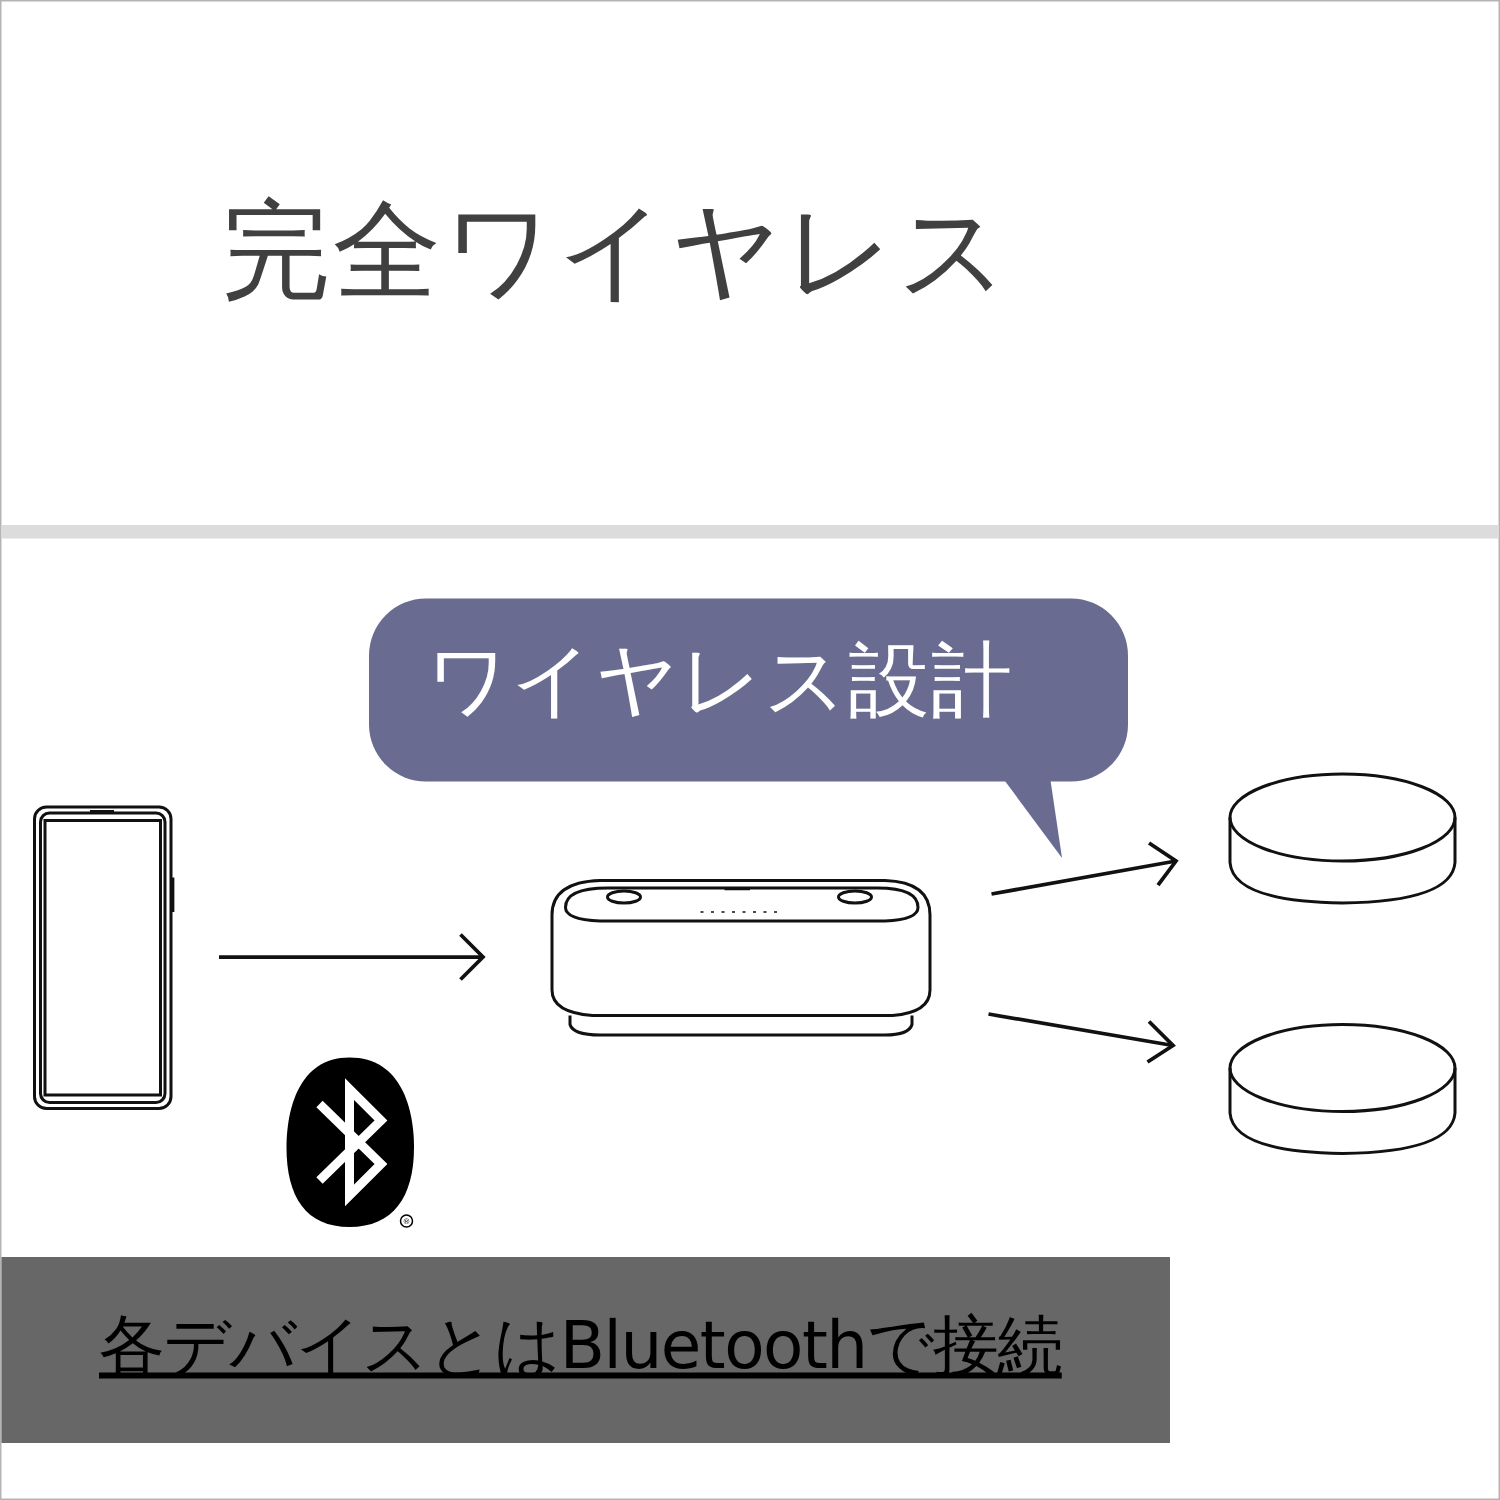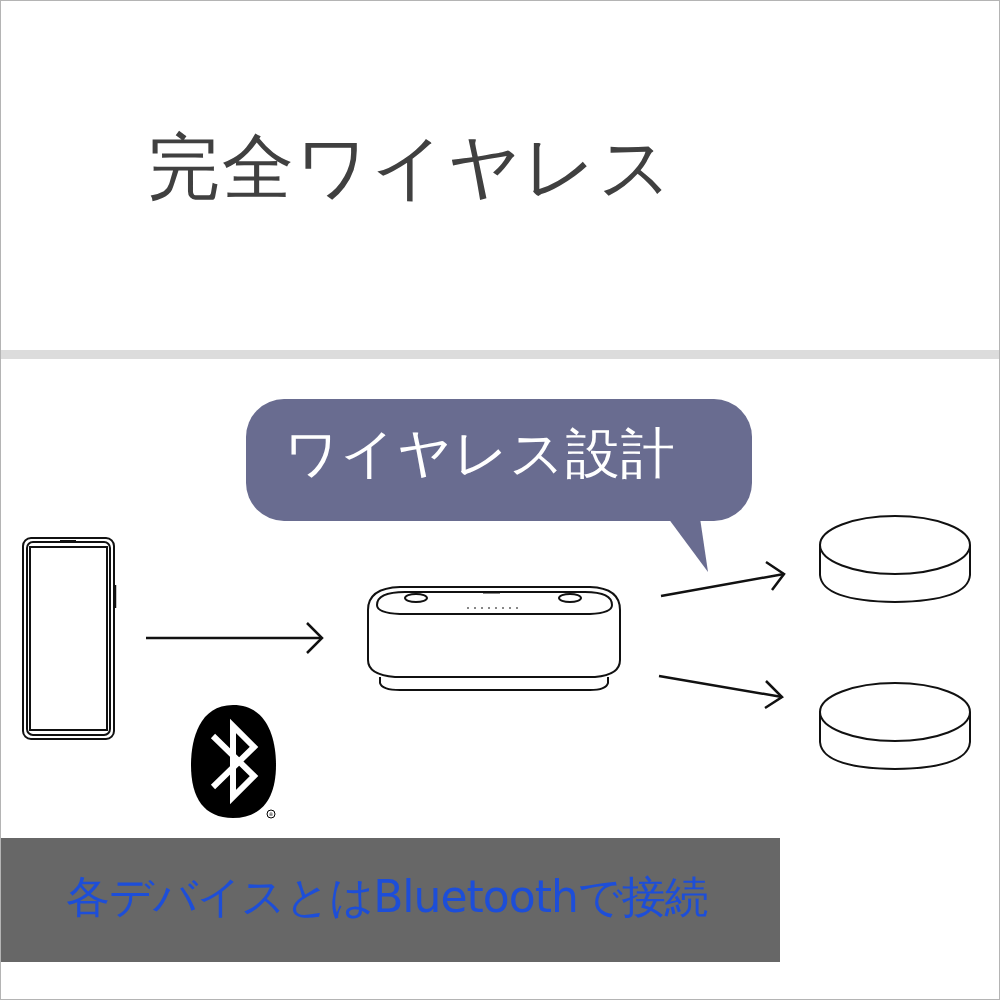--- a/index.html
+++ b/index.html
@@ -8,22 +8,22 @@
   .frame { position:absolute; left:0; top:0; width:998px; height:998px; border:1px solid #b4b4b4; }
   .title { position:absolute; left:0; top:120px; width:822px; text-align:center;
            font-size:72px; color:#404040; letter-spacing:2px; }
   .divider { position:absolute; left:1px; top:350px; width:998px; height:9px; background:#dcdcdc; }
   .bubble { position:absolute; left:246px; top:399px; width:506px; height:122px; background:#696c90;
             border-radius:38px; }
   .bubble-text { position:absolute; left:246px; top:418px; width:468px; text-align:center;
                  font-size:54px; color:#fff; letter-spacing:1px; }
   .diagram { position:absolute; left:0; top:0; width:1000px; height:1000px; }
   .caption-bar { position:absolute; left:1px; top:838px; width:779px; height:124px; background:#676767; }
-  .caption-text { position:absolute; left:66px; top:868px; font-size:44px; color:#1d4ed8;
-                  white-space:nowrap; letter-spacing:-1px; }
+  .caption-text { position:absolute; left:66px; top:868px; font-size:44px; color:#000000;
+                  white-space:nowrap; letter-spacing:-1px;text-decoration:underline; }
 </style>
 </head>
 <body>
 
 <div class="frame"></div>
 
 <div class="title">完全ワイヤレス</div>
 
 <div class="divider"></div>
 

